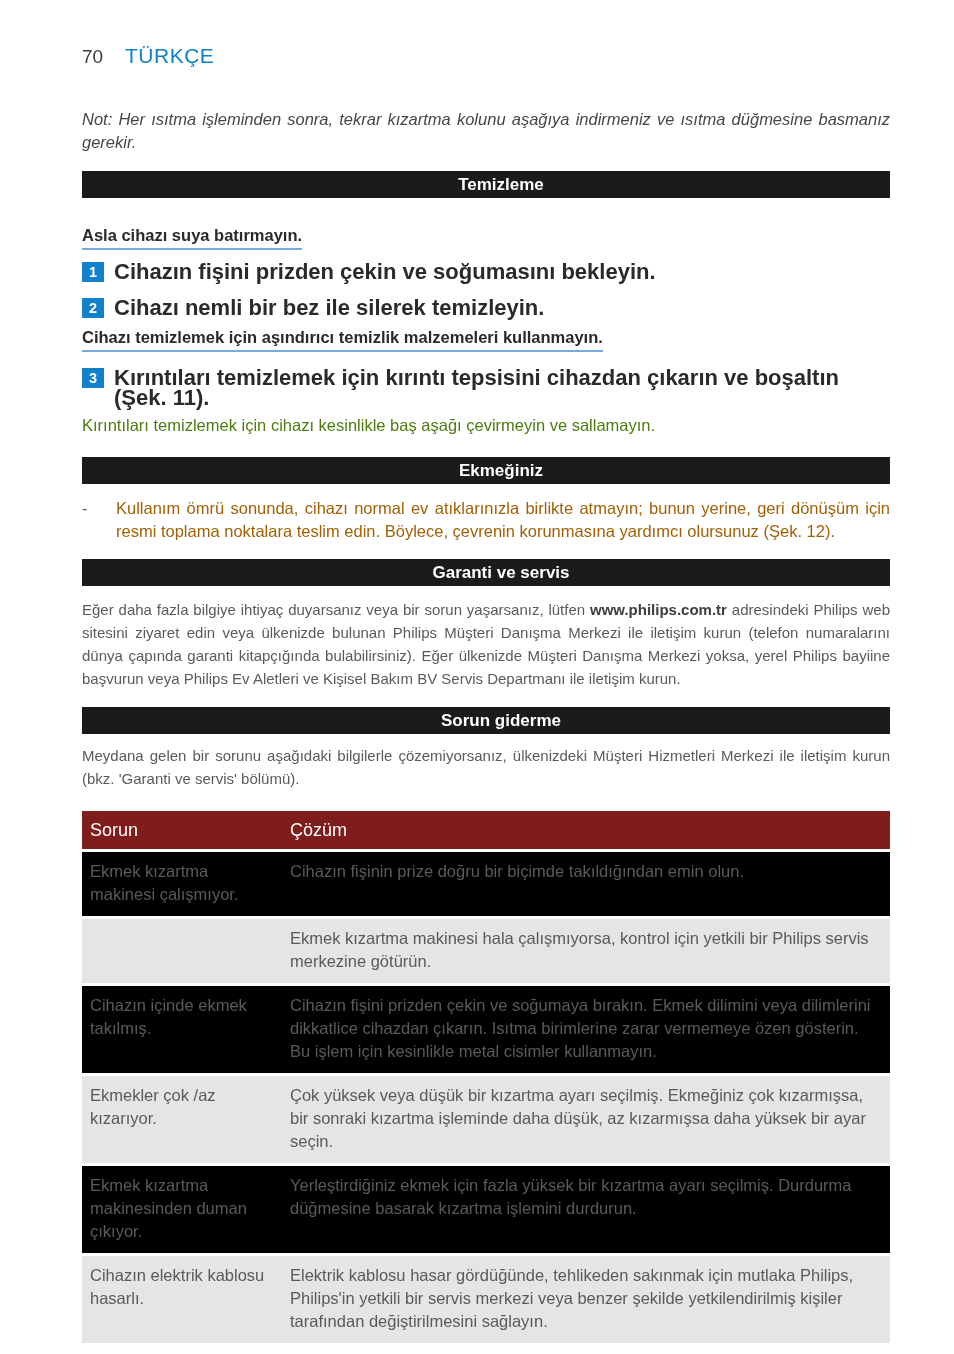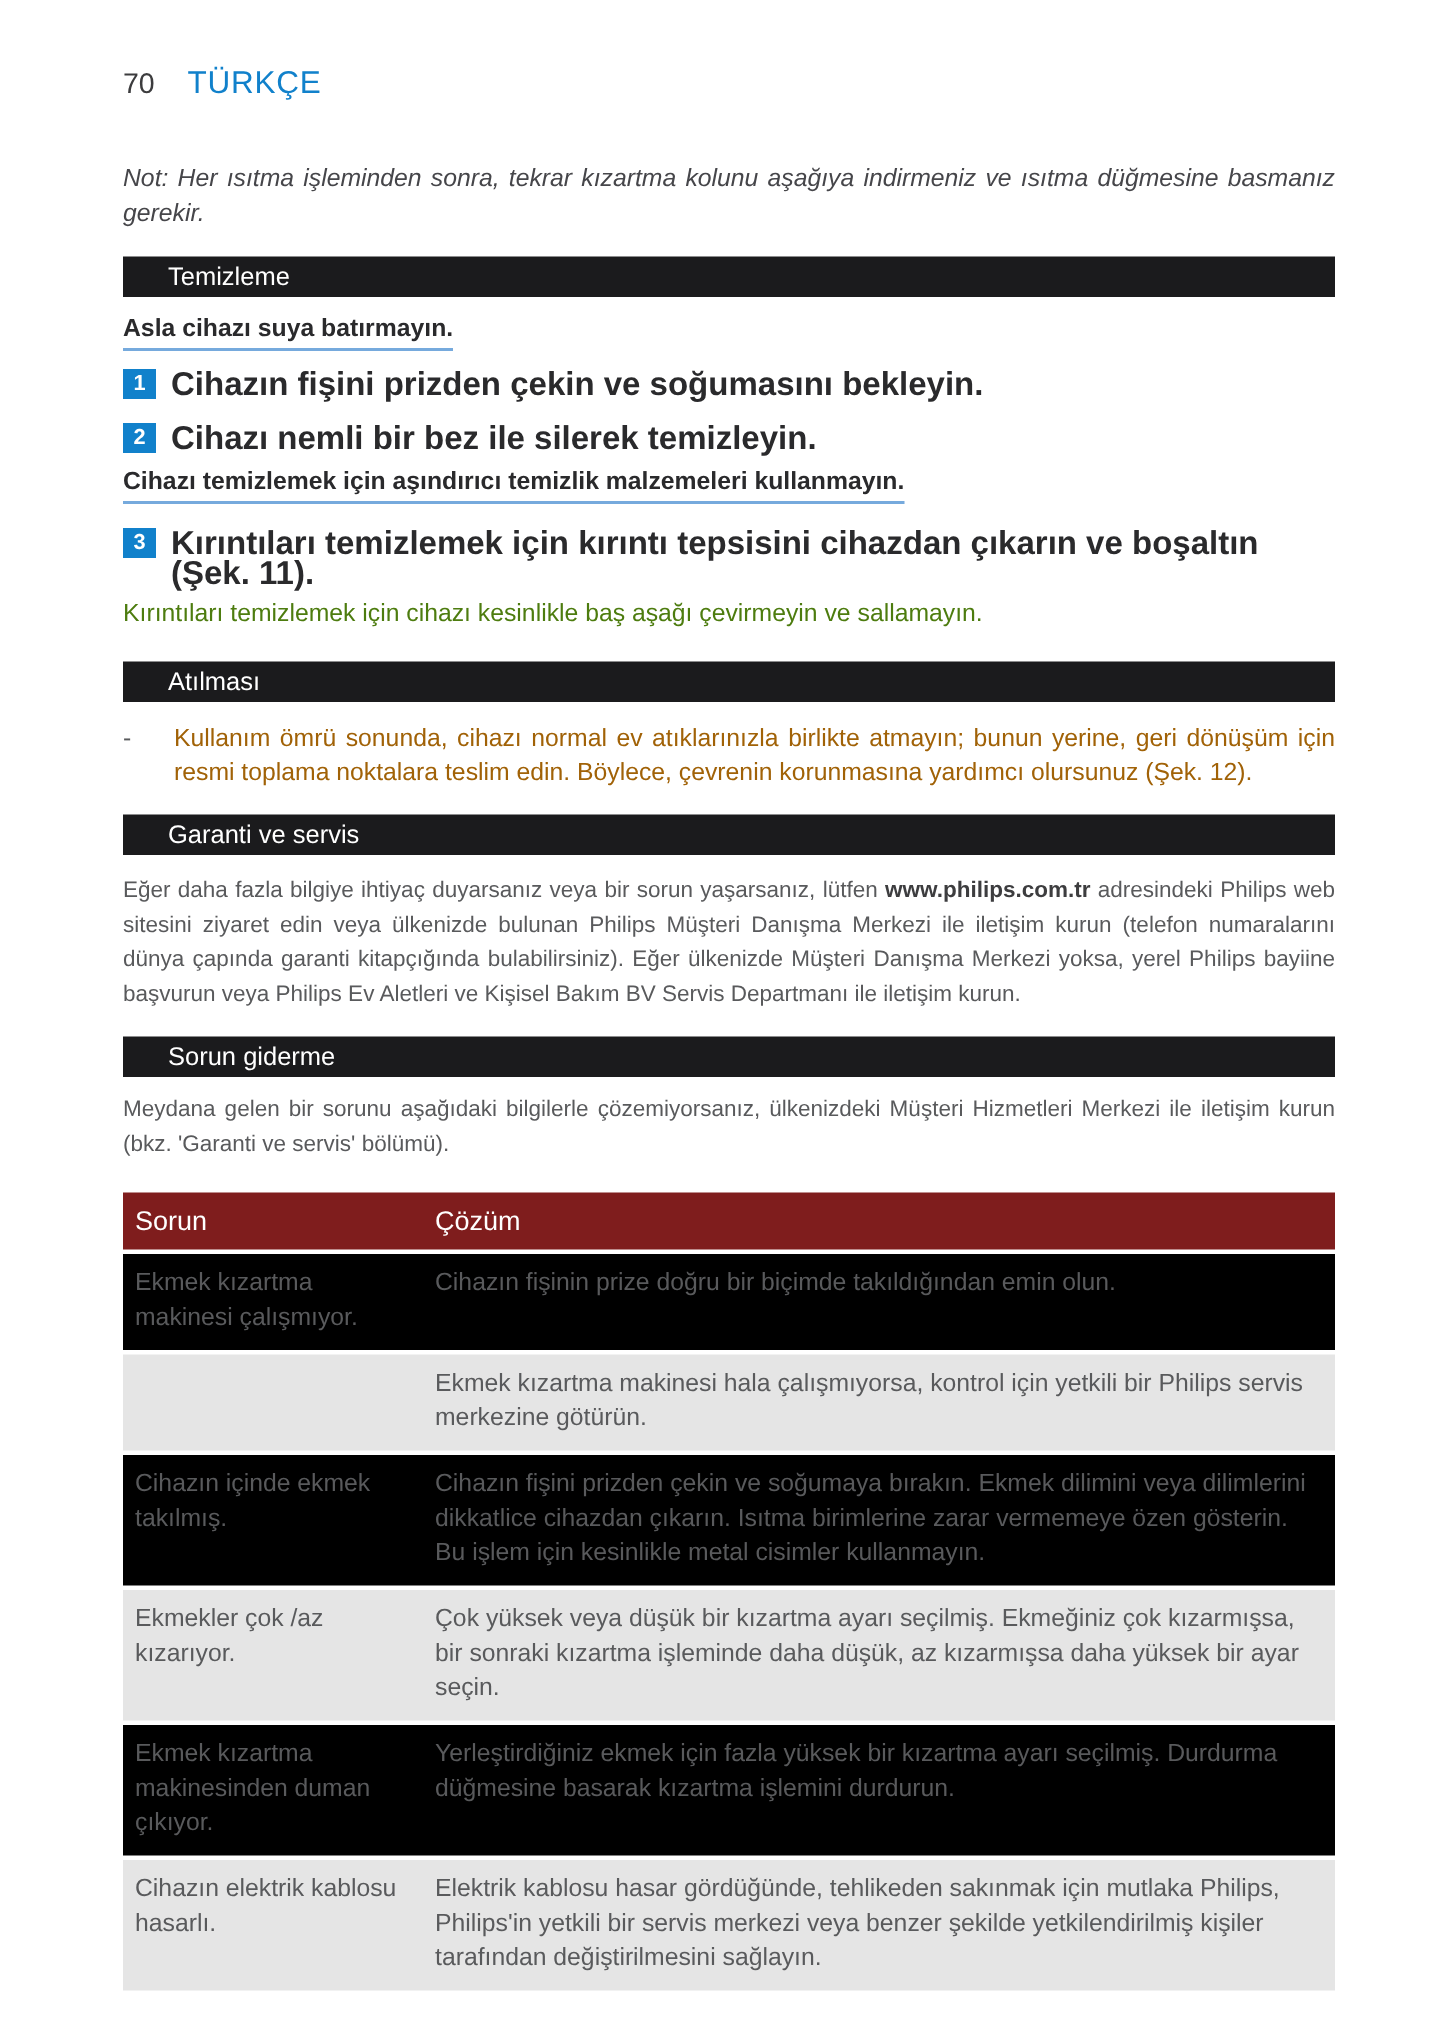--- a/index.html
+++ b/index.html
@@ -23,33 +23,34 @@
     margin-top:40px;
     font-style:italic;
     font-size:16.5px; line-height:23px;
     color:#46464a;
     text-align:justify;
   }
 
   
   .section-bar {
     background:#1b1b1d; color:#ffffff;
-    font-weight:normal; font-size:17px;
+    font-weight:bold; font-size:17px;
     height:27px; line-height:27px;
     padding-left:30px;
+    text-align:center;
   }
   .bar-temizleme { margin-top:17px; }
   .bar-atilmasi  { margin-top:20px; }
   .bar-garanti   { margin-top:16px; }
   .bar-sorun     { margin-top:17px; }
 
   
   .warning {
     display:table;
-    margin-top:11px;
+    margin-top:27px;
     font-weight:bold; font-size:16.5px; line-height:20px;
     color:#2a2a2c;
     border-bottom:2px solid #76aadd;
     padding-bottom:3px;
   }
   .warning2 { margin-top:9px; }
 
   
   .step { display:flex; margin-top:16px; }
   .step-first { margin-top:12px; }
@@ -124,21 +125,21 @@
 
   <div class="warning warning2">Cihazı temizlemek için aşındırıcı temizlik malzemeleri kullanmayın.</div>
 
   <div class="step">
     <span class="step-num">3</span>
     <span class="step-text">Kırıntıları temizlemek için kırıntı tepsisini cihazdan çıkarın ve boşaltın (Şek. 11).</span>
   </div>
 
   <div class="body-note">Kırıntıları temizlemek için cihazı kesinlikle baş aşağı çevirmeyin ve sallamayın.</div>
 
-  <div class="section-bar bar-atilmasi">Atılması</div>
+  <div class="section-bar bar-atilmasi">Ekmeğiniz</div>
 
   <div class="bullet">
     <span class="bullet-dash">-</span>
     <span class="bullet-text">Kullanım ömrü sonunda, cihazı normal ev atıklarınızla birlikte atmayın; bunun yerine, geri dönüşüm için resmi toplama noktalara teslim edin. Böylece, çevrenin korunmasına yardımcı olursunuz (Şek. 12).</span>
   </div>
 
   <div class="section-bar bar-garanti">Garanti ve servis</div>
 
   <p class="para"><span>Eğer daha fazla bilgiye ihtiyaç duyarsanız veya bir sorun yaşarsanız, lütfen </span><b>www.philips.com.tr</b><span> adresindeki Philips web sitesini ziyaret edin veya ülkenizde bulunan Philips Müşteri Danışma Merkezi ile iletişim kurun (telefon numaralarını dünya çapında garanti kitapçığında bulabilirsiniz). Eğer ülkenizde Müşteri Danışma Merkezi yoksa, yerel Philips bayiine başvurun veya Philips Ev Aletleri ve Kişisel Bakım BV Servis Departmanı ile iletişim kurun.</span></p>
 

